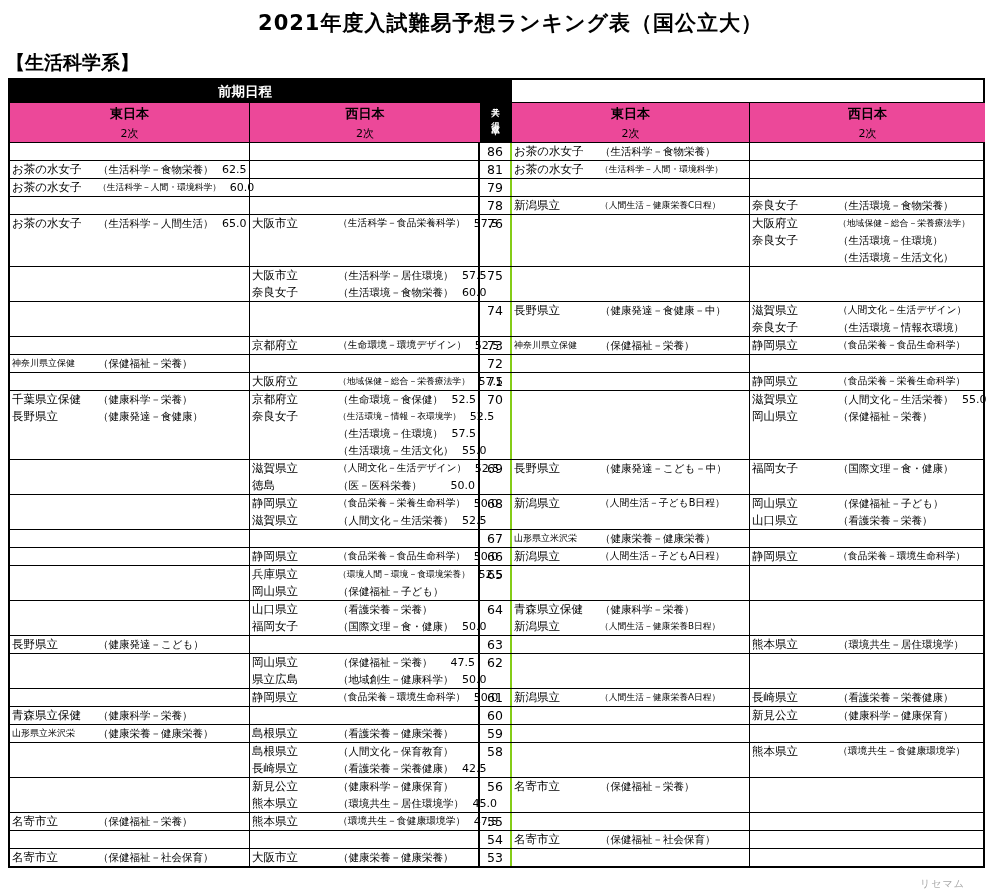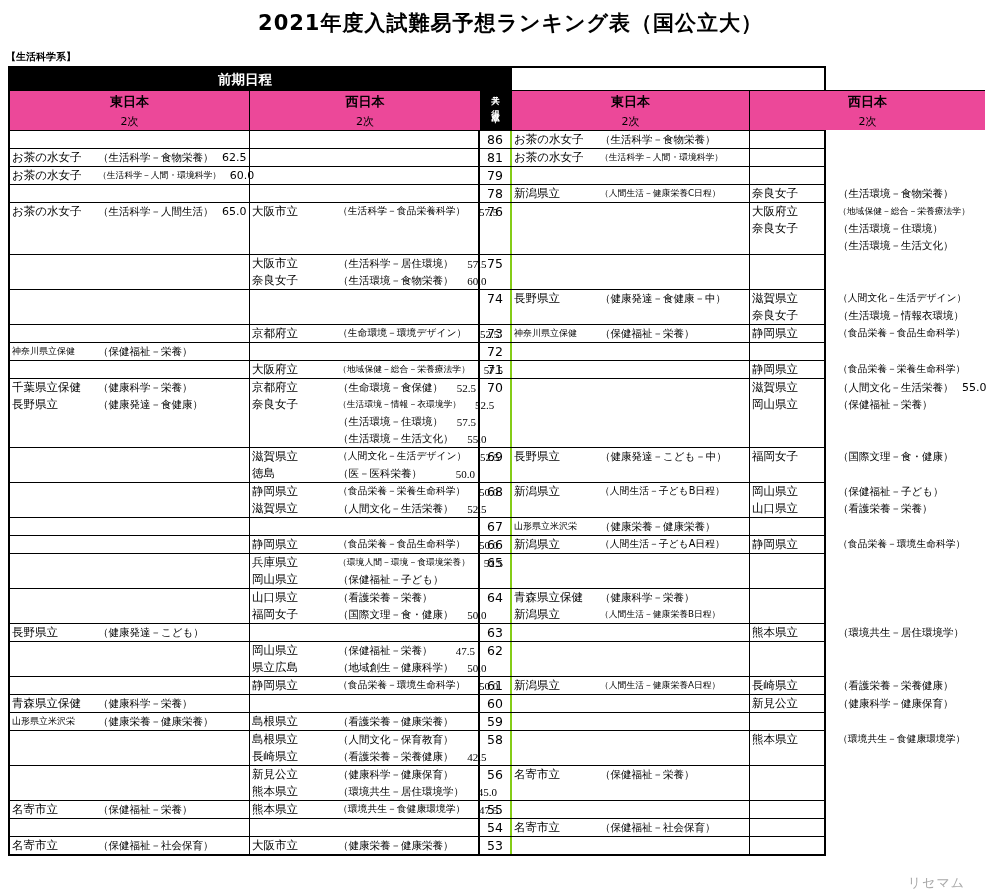--- a/index.html
+++ b/index.html
@@ -1,54 +1,54 @@
 <!DOCTYPE html>
 <html><head>
 <meta charset="utf-8">
 <style>
   * { margin:0; padding:0; box-sizing:border-box; }
   html,body { width:993px; height:896px; background:#fff; font-family:"DejaVu Sans","Liberation Sans",sans-serif; color:#000; }
   body { position:relative; overflow:hidden; }
 
   .title { text-align:center; font-size:21px; font-weight:bold; padding-top:9px; letter-spacing:1px;padding-left:28px; }
-  .section-label { font-size:10px; font-weight:bold; margin:13px 0 2px 6px; }
-
-  .rank-table { margin-left:8px; width:818px; border:2px solid #000; }
+  .section-label { font-size:19px; font-weight:bold; margin:13px 0 2px 6px; }
+
+  .rank-table { margin-left:8px; width:977px; border:2px solid #000; }
 
   
   .thead { display:grid; grid-template-columns:240px 230px 32px 238px 235px; }
   .h1 { background:#000; color:#fff; font-weight:bold; font-size:13.5px; text-align:center; height:22px; line-height:22px; grid-row:1; }
   .h1-left { grid-column:1 / span 2; }
   .h1-right { grid-column:4 / span 2; }
   .hc { grid-column:3; grid-row:1 / span 2; background:#000; color:#fff; display:flex; align-items:center; justify-content:center; border-left:2px solid #000; border-right:2px solid #000; }
   .hc-text { writing-mode:vertical-rl; text-orientation:upright; font-size:8.5px; letter-spacing:2px; font-weight:bold; }
   .h2 { grid-row:2; background:#ec4899; height:40px; border-top:1px solid #000; display:flex; flex-direction:column; justify-content:space-between; padding:2px 4px 1px 4px; }
   .h2-name { text-align:center; font-weight:bold; font-size:13px; }
   .h2-niji { text-align:center; font-size:11px; }
   .h2.c1, .h2.c4 { border-right:1px solid #000; }
 
   
   .trow { display:grid; grid-template-columns:240px 230px 32px 238px 235px; border-top:1px solid #000; }
   .cell { min-height:17px; padding:0 2px; }
   .cell.c1 { border-right:1px solid #000; }
-  .cell.c2 { border-right:2px solid #000;font-family:Liberation Serif, serif; }
+  .cell.c2 { border-right:2px solid #000; }
   .cell.c3 { border-right:2px solid #84cc16; padding:0; text-align:center; font-size:12.5px; line-height:17px; }
   .cell.c4 { border-right:1px solid #000; }
 
   .entry { display:flex; align-items:center; height:17px; white-space:nowrap; }
   .uname { width:86px; flex-shrink:0; font-size:11.5px; overflow:visible; }
   .uname.sm { font-size:9px; }
   .prog { flex:1; font-size:10.5px; overflow:visible; }
   .prog.md { font-size:9.8px; }
   .prog.sm { font-size:8.8px; }
   .val { width:34px; flex-shrink:0; text-align:right; font-size:11px; padding-right:1px; }
 
   
   .logo { position:absolute; right:18px; bottom:6px; text-align:right; color:#9b9b9b; line-height:1; }
-  .logo-ruby { display:block; font-size:13px; letter-spacing:1px; text-align:left; padding-right:10px; margin-bottom:1px; color:#a8a8a8; }
+  .logo-ruby { display:block; font-size:10px; letter-spacing:1px; text-align:left; padding-right:10px; margin-bottom:1px; color:#a8a8a8; }
   .logo-text { font-size:26px; font-weight:bold; letter-spacing:-1px; }
 </style>
 </head>
 <body>
 
 <div class="title">2021年度入試難易予想ランキング表（国公立大）</div>
 <div class="section-label">【生活科学系】</div>
 
 <div class="rank-table">
   <div class="thead">

